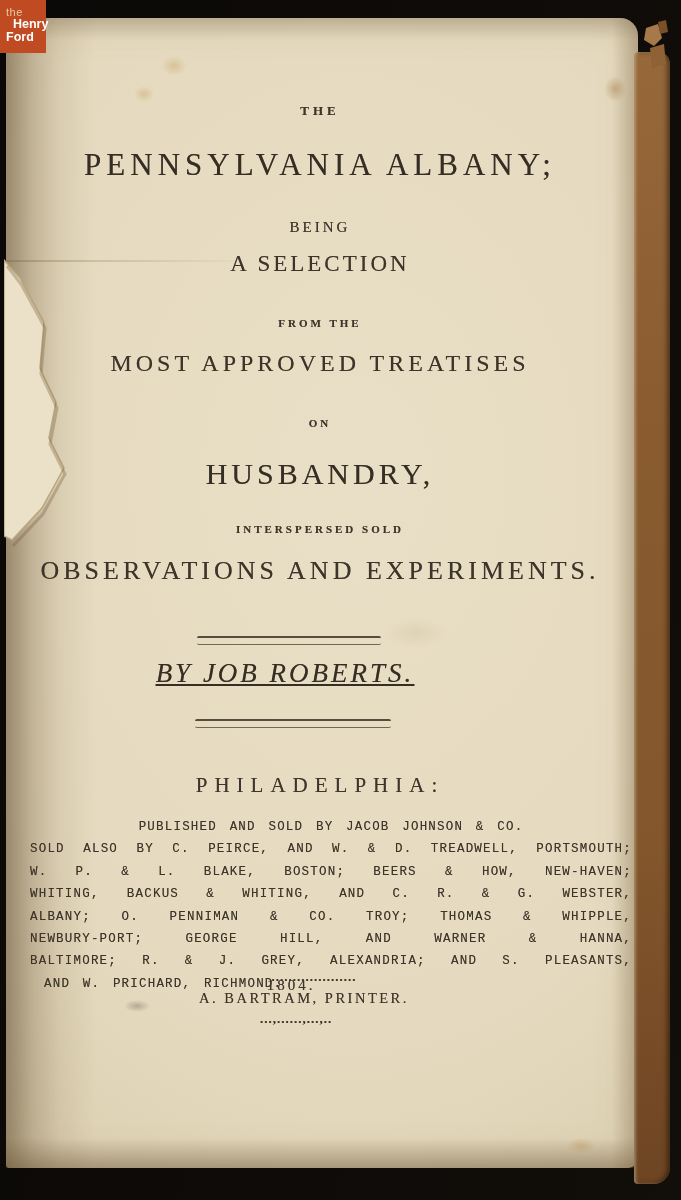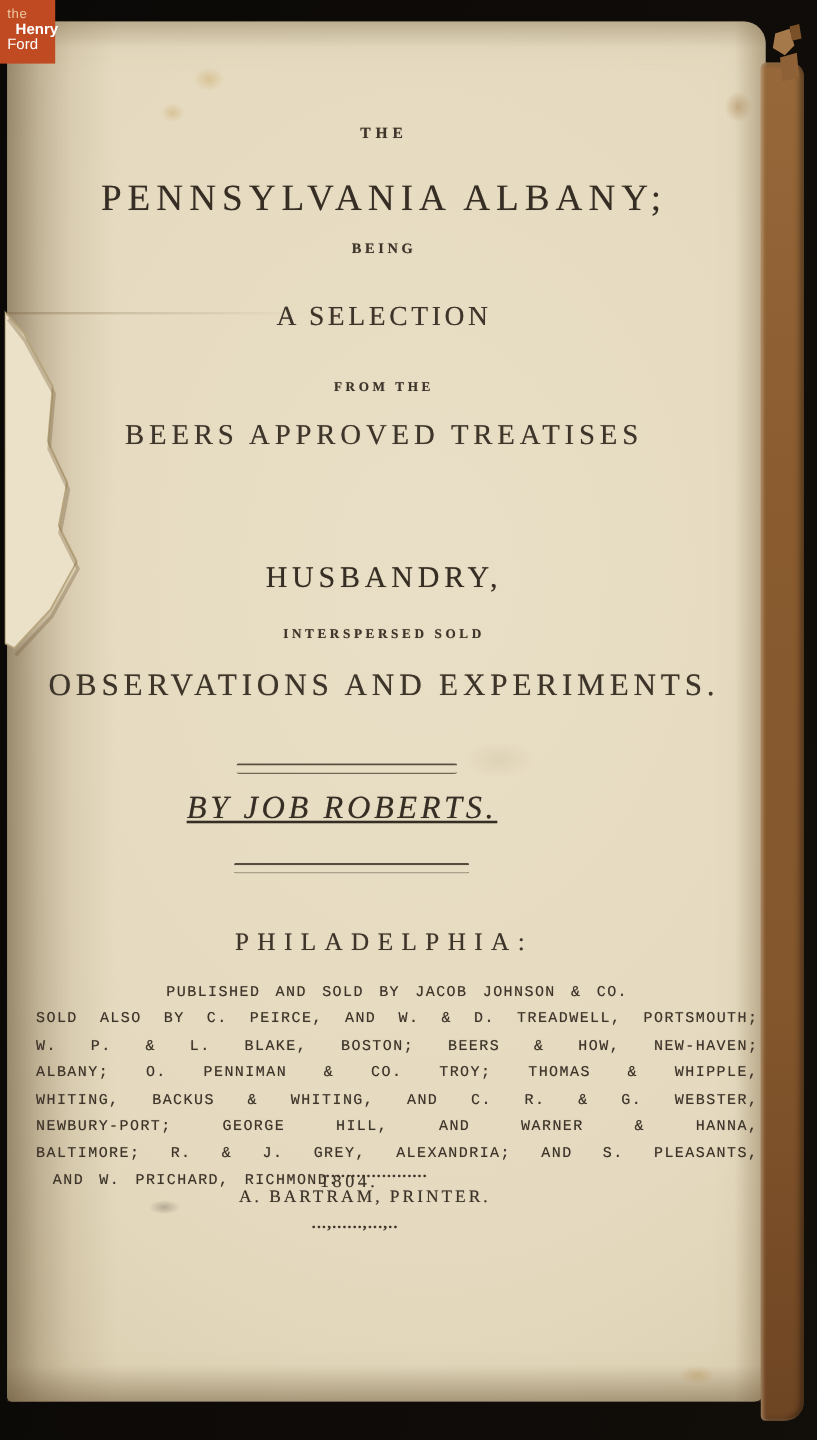--- a/index.html
+++ b/index.html
@@ -34,26 +34,26 @@
   .s4{left:118px;top:982px;width:26px;height:12px;background:radial-gradient(closest-side,rgba(90,80,70,.35),rgba(90,80,70,0));}
   .s5{left:560px;top:1120px;width:30px;height:16px;background:radial-gradient(closest-side,rgba(180,130,60,.30),rgba(180,130,60,0));}
   .s6{left:380px;top:600px;width:60px;height:30px;background:radial-gradient(closest-side,rgba(170,140,90,.14),rgba(170,140,90,0));}
   
   .flap{position:absolute;left:-2px;top:222px;}
   
   .t{position:absolute;left:14px;width:600px;text-align:center;color:#3d342a;
      text-shadow:0 0 .6px rgba(66,54,40,.55);white-space:nowrap;}
   .half-title  {top:85px;  font-size:13px;font-weight:700;letter-spacing:4px;}
   .main-title  {top:129px; font-size:31px;letter-spacing:5px;color:#362e24;}
-  .being       {top:182px; font-size:12px;font-weight:700;letter-spacing:3px;}
+  .being       {top:201px; font-size:15px;font-weight:400;letter-spacing:3px;}
   .selection   {top:233px; font-size:23px;letter-spacing:3px;}
   .from-the    {top:299px; font-size:11px;font-weight:700;letter-spacing:3px;}
   .treatises   {top:332px; font-size:24px;letter-spacing:4px;}
   .on          {top:399px; font-size:11px;font-weight:700;letter-spacing:3px;}
-  .husbandry   {top:450px; font-size:25px;letter-spacing:4px;color:#362e24;}
+  .husbandry   {top:439px; font-size:30px;letter-spacing:4px;color:#362e24;}
   .interspersed{top:505px; font-size:11px;font-weight:700;letter-spacing:3px;}
   .observations{top:538px; font-size:26px;letter-spacing:4px;}
   .byline      {top:640px; width:530px;font-size:27px;font-style:italic;letter-spacing:3px;color:#362e24;text-decoration:underline;}
   .city        {top:755px; font-size:21px;letter-spacing:7px;}
   .printer     {top:972px; width:568px;font-size:14.5px;letter-spacing:2.5px;}
   .year        {top:959px;width:542px;font-size:15px;letter-spacing:3px;}
   .dots1       {top:951px; width:588px;font-size:13px;letter-spacing:1px;font-weight:700;}
   .dots2       {top:993px; width:552px;font-size:13px;letter-spacing:1px;font-weight:700;}
   .rule{position:absolute;height:6px;border-top:2.5px solid rgba(62,52,40,.85);
         border-bottom:1.5px solid rgba(62,52,40,.7);border-radius:2px;}
@@ -71,21 +71,21 @@
   .leather{position:absolute;left:634px;top:52px;width:36px;height:1132px;
     background:linear-gradient(180deg,#96683a 0%,#8a5c30 30%,#83562c 70%,#6e4523 100%);
     border-radius:5px 12px 16px 4px;
     box-shadow:inset 2px 0 3px rgba(255,240,210,.35), inset -3px 0 5px rgba(0,0,0,.45);}
   .leather-torn{position:absolute;left:600px;top:20px;}
   
   .logo{position:absolute;left:0;top:0;width:46px;height:53px;background:#c04b22;
     font-family:"Liberation Sans","DejaVu Sans",sans-serif;color:#fff;}
   .logo .the{position:absolute;left:6px;top:6px;font-size:11px;color:#ecc9a2;letter-spacing:.5px;}
   .logo .henry{position:absolute;left:13px;top:17px;font-size:12.5px;font-weight:700;}
-  .logo .ford{position:absolute;left:6px;top:30px;font-size:12.5px;font-weight:400;}
+  .logo .ford{position:absolute;left:6px;top:30px;font-size:12.5px;font-weight:700;}
 </style>
 </head>
 <body>
 
 <div class="scene">
 
   <div class="page">
     <div class="gutter-shade"></div>
     <div class="right-shade"></div>
     <div class="top-shade"></div>
@@ -102,37 +102,38 @@
     <svg class="flap" width="90" height="320" viewBox="0 0 90 320">
       <path d="M0,20 L16,38 L40,82 L36,128 L52,162 L45,198 L60,228 L38,268 L8,300 L0,296 Z" fill="#ebe1c8" stroke="#b8a67e" stroke-width="1.5"></path>
       <path d="M0,22 L14,40 L38,84 L34,130 L50,164 L43,200 L58,230 L36,270 L6,302" fill="none" stroke="rgba(120,95,60,.35)" stroke-width="3" transform="translate(3,4)"></path>
     </svg>
 
     <div class="t half-title">THE</div>
     <div class="t main-title">PENNSYLVANIA ALBANY;</div>
     <div class="t being">BEING</div>
     <div class="t selection">A SELECTION</div>
     <div class="t from-the">FROM THE</div>
-    <div class="t treatises">BEERS APPROVED TREATISES</div>
+    <div class="t treatises">MOST APPROVED TREATISES</div>
+    <div class="t on">ON</div>
     <div class="t husbandry">HUSBANDRY,</div>
     <div class="t interspersed">INTERSPERSED SOLD</div>
     <div class="t observations">OBSERVATIONS AND EXPERIMENTS.</div>
 
     <div class="rule rule1"></div>
     <div class="t byline">BY JOB ROBERTS.</div>
     <div class="rule rule2"></div>
 
     <div class="t city">PHILADELPHIA:</div>
 
     <div class="imprint">
       <div class="ln ctr">PUBLISHED AND SOLD BY JACOB JOHNSON &amp; CO.</div>
       <div class="ln just">SOLD ALSO BY C. PEIRCE, AND W. &amp; D. TREADWELL, PORTSMOUTH;</div>
       <div class="ln just">W. P. &amp; L. BLAKE, BOSTON; BEERS &amp; HOW, NEW-HAVEN;</div>
+      <div class="ln just">WHITING, BACKUS &amp; WHITING, AND C. R. &amp; G. WEBSTER,</div>
       <div class="ln just">ALBANY; O. PENNIMAN &amp; CO. TROY; THOMAS &amp; WHIPPLE,</div>
-      <div class="ln just">WHITING, BACKUS &amp; WHITING, AND C. R. &amp; G. WEBSTER,</div>
       <div class="ln just">NEWBURY-PORT; GEORGE HILL, AND WARNER &amp; HANNA,</div>
       <div class="ln just">BALTIMORE; R. &amp; J. GREY, ALEXANDRIA; AND S. PLEASANTS,</div>
       <div class="ln last">AND W. PRICHARD, RICHMOND.</div>
     </div>
 
     <div class="t dots1">....................</div>
     <div class="t printer">A. BARTRAM, PRINTER.</div>
     <div class="t dots2">...,......,...,..</div>
     <div class="t year">1804.</div>
   </div>

